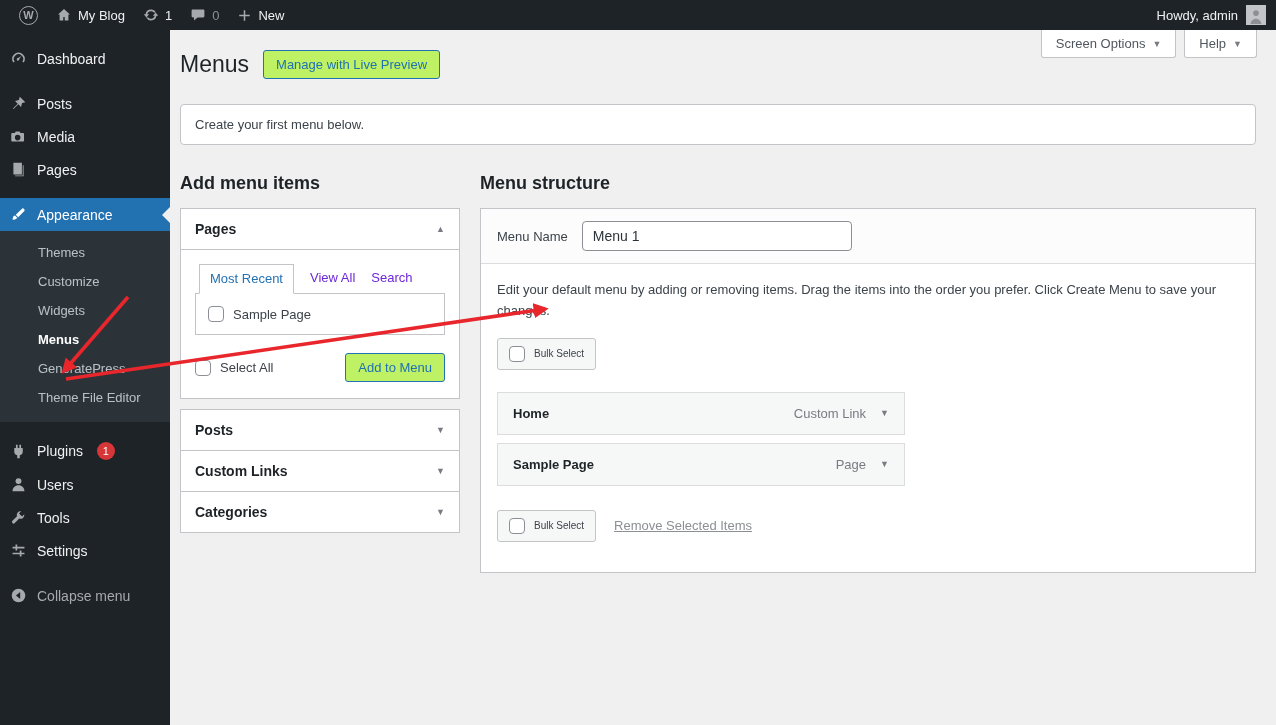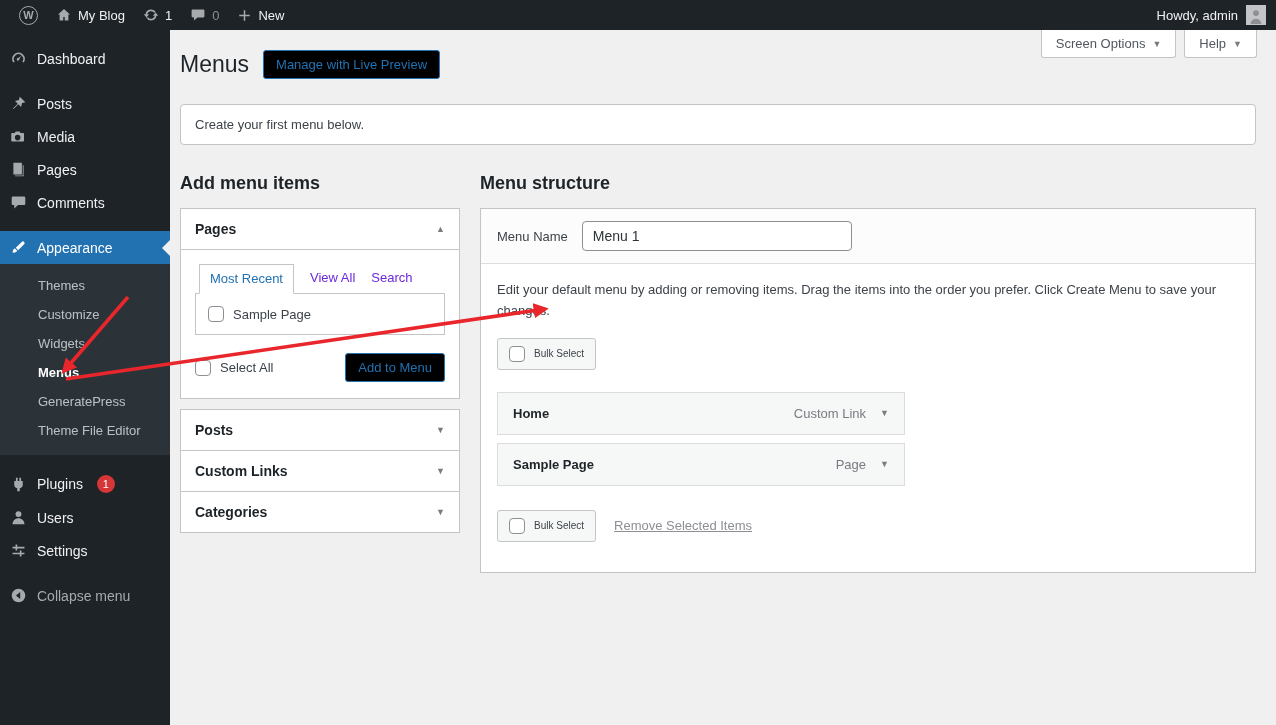--- a/index.html
+++ b/index.html
@@ -34,21 +34,21 @@
   
   .content { position:absolute; top:30px; left:160px; right:0; bottom:0; background:#f0f0f1; padding:0 20px; }
 
   .screen-meta { position:absolute; top:0; right:19px; display:flex; gap:8px; }
   .meta-btn { background:#fff; border:1px solid #c3c4c7; border-top:none; border-radius:0 0 3px 3px; padding:6px 14px; color:#50575e; font-size:13px; display:flex; align-items:center; gap:7px; cursor:pointer; }
   .meta-caret { font-size:9px; color:#787c82; }
 
   .page-head { display:flex; align-items:center; gap:14px; margin-top:20px; }
   .page-title { font-size:23px; font-weight:400; color:#1d2327; }
   .btn { display:inline-flex; align-items:center; justify-content:center; border-radius:3px; font-size:13px; cursor:pointer; }
-  .btn-secondary { background:#000000; border:1px solid #2271b1; color:#2271b1; padding:6px 12px; }
+  .btn-secondary { background:#bef264; border:1px solid #2271b1; color:#2271b1; padding:6px 12px; }
   .btn-primary { background:#2271b1; border:1px solid #2271b1; color:#fff; padding:7px 14px; }
 
   .tab-row { margin-top:16px; border-bottom:1px solid #c3c4c7; padding-left:8px; }
   .nav-tab { display:inline-block; background:#f0f0f1; border:1px solid #c3c4c7; border-bottom:none; padding:9px 14px; font-size:14px; font-weight:700; color:#1d2327; position:relative; top:1px; cursor:pointer; }
 
   .notice { background:#fff; border:1px solid #c3c4c7; border-radius:4px; margin-top:25px; padding:12px 14px; font-size:13px; color:#3c434a; }
 
   .columns { display:flex; gap:20px; margin-top:28px; align-items:flex-start; }
   .col-left { width:280px; flex:0 0 280px; }
   .col-right { flex:1; }
@@ -153,26 +153,20 @@
         <path d="M2.5 6h3.2l1-1.8h4.6l1 1.8h3.2c.6 0 1 .4 1 1v8c0 .6-.4 1-1 1h-13c-.6 0-1-.4-1-1V7c0-.6.4-1 1-1zM9 14.6a3.3 3.3 0 1 0 0-6.6 3.3 3.3 0 0 0 0 6.6z"></path>
       </svg>
     <span>Media</span>
   </div>
   <div class="menu-item">
     <svg width="17" height="17" viewBox="0 0 20 20">
         <path d="M4 2h10v14H4V2zm12 3v13H6v-1h9V5h1z"></path>
       </svg>
     <span>Pages</span>
   </div>
-  <div class="menu-item">
-    <svg width="17" height="17" viewBox="0 0 20 20">
-        <path d="M3.5 3h13c.8 0 1.5.7 1.5 1.5v7c0 .8-.7 1.5-1.5 1.5H9.5L5 17v-4H3.5C2.7 13 2 12.3 2 11.5v-7C2 3.7 2.7 3 3.5 3z"></path>
-      </svg>
-    <span>Comments</span>
-  </div>
   <div class="menu-item spaced active-parent">
     <svg width="17" height="17" viewBox="0 0 20 20">
         <path d="M16.6 3.4a2 2 0 0 1 0 2.8l-7 7-2.8-2.8 7-7a2 2 0 0 1 2.8 0zM5.9 11.3l2.8 2.8-2.3 1.5c-1.2.8-2.9.5-3.9-.3.7-.5 1-1.1 1.1-1.9.1-1 .9-1.8 2.3-2.1z"></path>
       </svg>
     <span>Appearance</span>
   </div>
   <div class="submenu">
     <span class="submenu-item">Themes</span>
     <span class="submenu-item">Customize</span>
     <span class="submenu-item">Widgets</span>
@@ -185,20 +179,26 @@
         <path d="M7 2h2v4h2V2h2v4h1.5c.3 0 .5.2.5.5V10a4.5 4.5 0 0 1-3.5 4.4V18h-3v-3.6A4.5 4.5 0 0 1 5 10V6.5c0-.3.2-.5.5-.5H7V2z"></path>
       </svg>
     <span>Plugins</span>
     <span class="badge">1</span>
   </div>
   <div class="menu-item">
     <svg width="17" height="17" viewBox="0 0 20 20">
         <path d="M10 9.5A3.5 3.5 0 1 0 10 2.5a3.5 3.5 0 0 0 0 7zM3 18c0-3.9 3.1-7 7-7s7 3.1 7 7H3z"></path>
       </svg>
     <span>Users</span>
+  </div>
+  <div class="menu-item">
+    <svg width="17" height="17" viewBox="0 0 20 20">
+        <path d="M16.8 6.3a4.5 4.5 0 0 1-5.9 5L5.6 16.6a1.9 1.9 0 1 1-2.7-2.7l5.3-5.3a4.5 4.5 0 0 1 5-5.9L10.6 5.3l3.6 3.6 2.6-2.6z"></path>
+      </svg>
+    <span>Tools</span>
   </div>
   <div class="menu-item">
     <svg width="17" height="17" viewBox="0 0 20 20">
         <path d="M3 5.5h14v2H3v-2zm0 7h14v2H3v-2zM6.5 3h2v7h-2V3zm5 7h2v7h-2v-7z"></path>
       </svg>
     <span>Settings</span>
   </div>
   <div class="menu-item collapse-item">
     <svg width="17" height="17" viewBox="0 0 20 20">
         <path d="M10 2a8 8 0 1 0 0 16 8 8 0 0 0 0-16z"></path>

